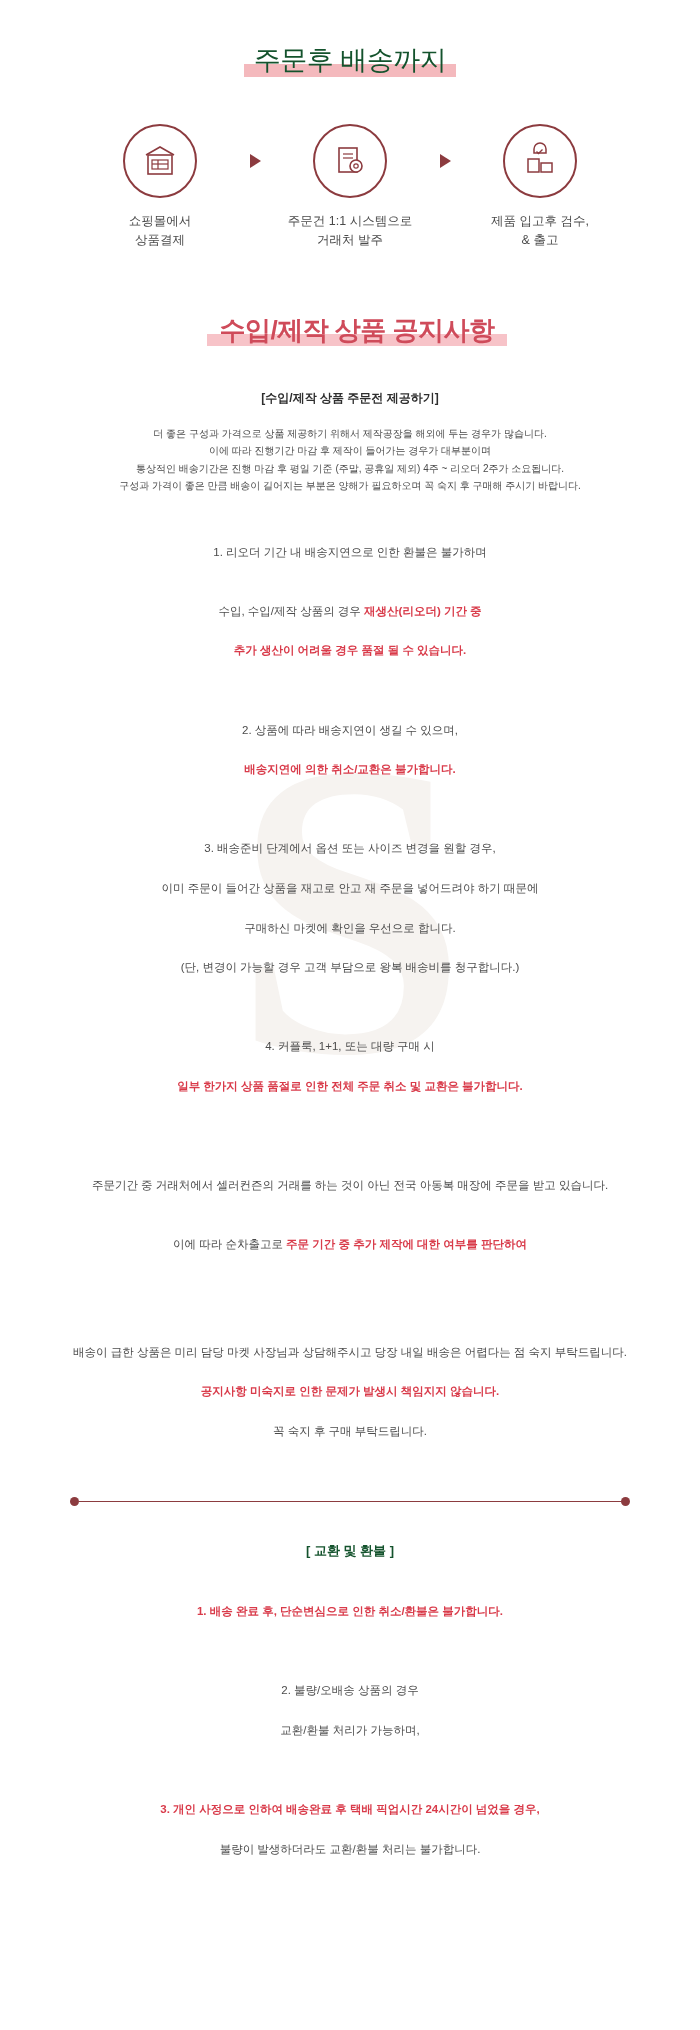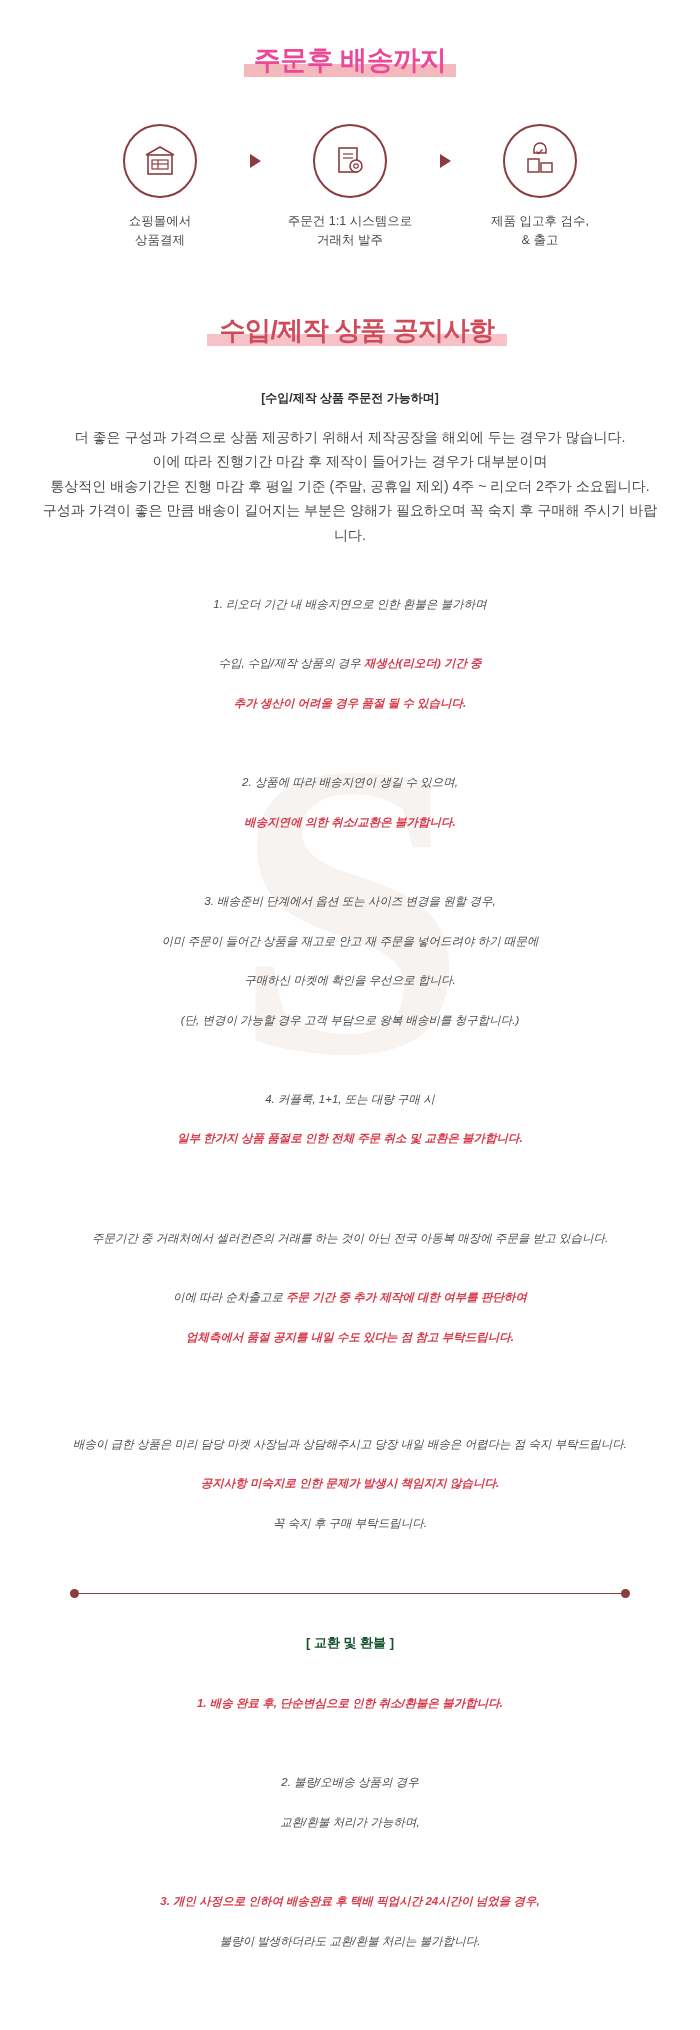--- a/index.html
+++ b/index.html
@@ -39,22 +39,22 @@
 
   
   .top-title-wrap {
     text-align: center;
     padding-top: 42px;
   }
   .top-title {
     display: inline-block;
     position: relative;
     font-size: 27px;
-    font-weight: bold;
-    color: #ec4899;
+    font-weight: normal;
+    color: #14532d;
     letter-spacing: -0.5px;
     padding: 0 10px;
   }
   .top-title .hl {
     position: absolute;
     left: 0; right: 0;
     bottom: 1px;
     height: 13px;
     background: #f4b9bd;
     z-index: -1;
@@ -124,21 +124,21 @@
     left: 0; right: 0;
     bottom: 2px;
     height: 12px;
     background: #f7c3c8;
     z-index: -1;
   }
 
   
   .block {
     text-align: center;
-    font-size: 14px;
+    font-size: 10px;
     line-height: 1.75;
     color: #4b4b4b;
     margin: 0 auto;
     width: 620px;
     white-space: pre-line;
   }
   .block.bold-head {
     font-weight: bold;
     color: #2e2e2e;
     font-size: 12px;
@@ -181,21 +181,20 @@
     margin: 0 0 22px 0;
   }
   .item {
     text-align: center;
     font-size: 11.5px;
     line-height: 1.72;
     margin: 0 auto 20px auto;
     width: 640px;
     white-space: pre-line;
     color: #4b4b4b;
-    font-style: italic;
   }
 </style>
 </head>
 <body>
 
 <div class="page">
   <div class="watermark">S</div>
 
   <div class="content">
 
@@ -259,21 +258,21 @@
 
     <div class="sec-title-wrap">
       <span class="sec-title">
         <span class="hl"></span>
         <span>수입/제작 상품 공지사항</span>
       </span>
     </div>
 
     <div class="gap-40"></div>
 
-    <div class="block bold-head">[수입/제작 상품 주문전 가능하며]</div>
+    <div class="block bold-head">[수입/제작 상품 주문전 제공하기]</div>
     <div class="gap-16"></div>
     <div class="block">더 좋은 구성과 가격으로 상품 제공하기 위해서 제작공장을 해외에 두는 경우가 많습니다.
 이에 따라 진행기간 마감 후 제작이 들어가는 경우가 대부분이며
 통상적인 배송기간은 진행 마감 후 평일 기준 (주말, 공휴일 제외) 4주 ~ 리오더 2주가 소요됩니다.
 구성과 가격이 좋은 만큼 배송이 길어지는 부분은 양해가 필요하오며 꼭 숙지 후 구매해 주시기 바랍니다.</div>
 
     <div class="gap-28"></div>
 
     <div class="item">
       <div>1. 리오더 기간 내 배송지연으로 인한 환불은 불가하며</div>
@@ -300,21 +299,20 @@
       <div class="red">일부 한가지 상품 품절로 인한 전체 주문 취소 및 교환은 불가합니다.</div>
     </div>
 
     <div class="gap-20"></div>
 
     <div class="item">
       <div>주문기간 중 거래처에서 셀러컨즌의 거래를 하는 것이 아닌 전국 아동복 매장에 주문을 받고 있습니다.</div>
       <div>
         <span>이에 따라 순차출고로 </span><span class="red">주문 기간 중 추가 제작에 대한 여부를 판단하여</span>
       </div>
-      <div class="red">업체측에서 품절 공지를 내일 수도 있다는 점 참고 부탁드립니다.</div>
     </div>
 
     <div class="gap-28"></div>
 
     <div class="item">
       <div>배송이 급한 상품은 미리 담당 마켓 사장님과 상담해주시고 당장 내일 배송은 어렵다는 점 숙지 부탁드립니다.</div>
       <div class="red">공지사항 미숙지로 인한 문제가 발생시 책임지지 않습니다.</div>
       <div>꼭 숙지 후 구매 부탁드립니다.</div>
     </div>
 

